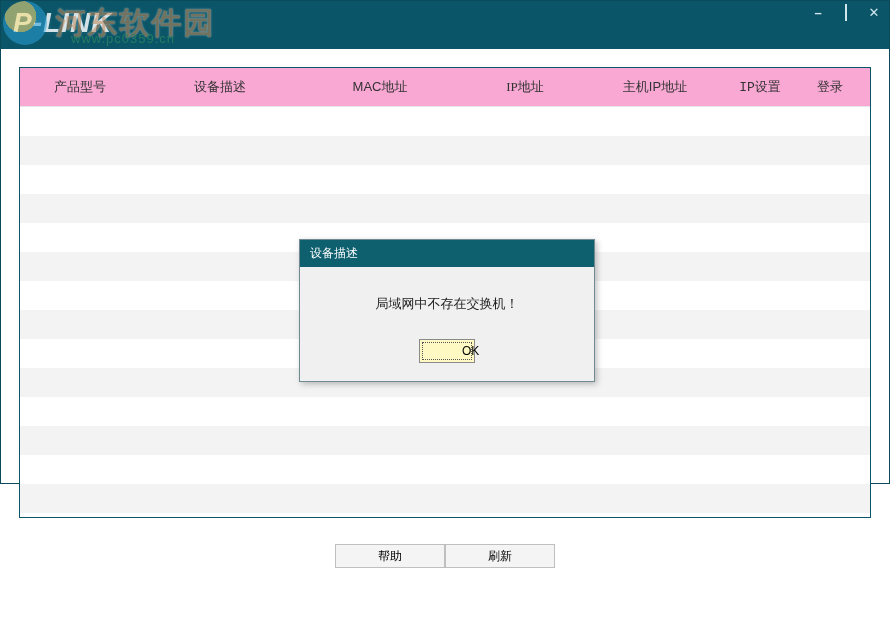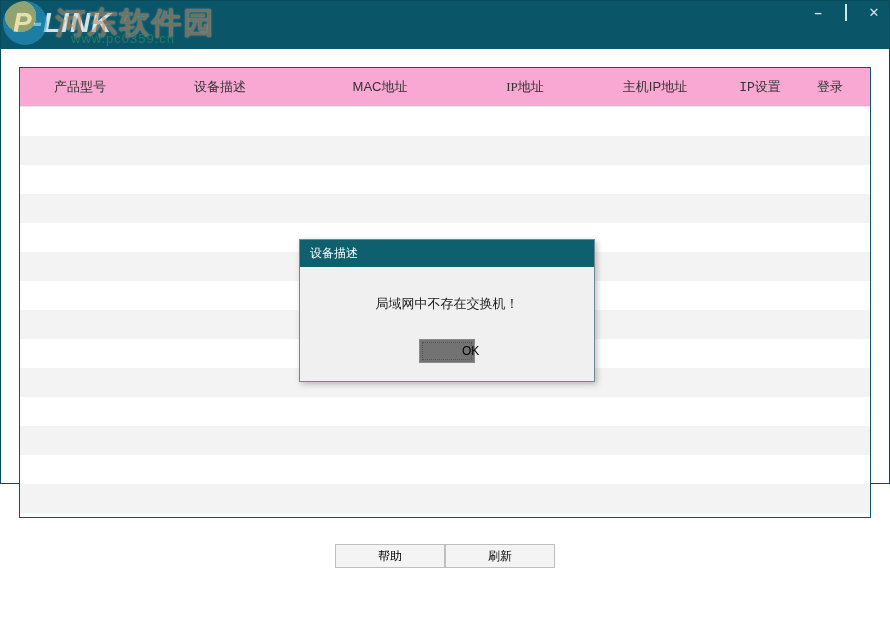--- a/index.html
+++ b/index.html
@@ -101,21 +101,21 @@
     }
     .dialog-body {
       padding: 28px 10px 10px 10px;
       text-align: center;
       font-size: 13px;
       color: #222;
     }
     .dialog-msg { margin-bottom: 26px; }
     .dialog-btn {
       width: 56px; height: 24px;
-      background: #737373;
+      background: #fef9c3;
       border: 1px solid #8a8a8a;
       font-size: 12px;
       margin-bottom: 8px;
       cursor: pointer;
       outline: 1px dotted #555;
       outline-offset: -4px;
       padding-left: 42px;
     }
 
     

